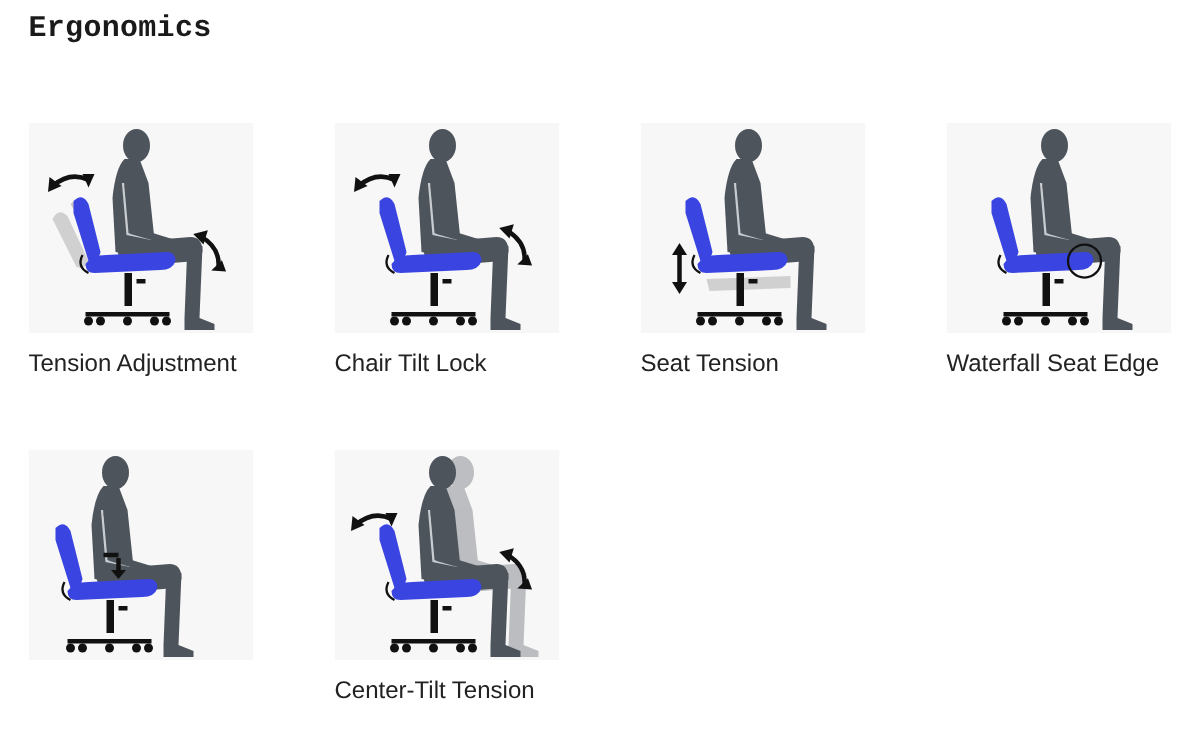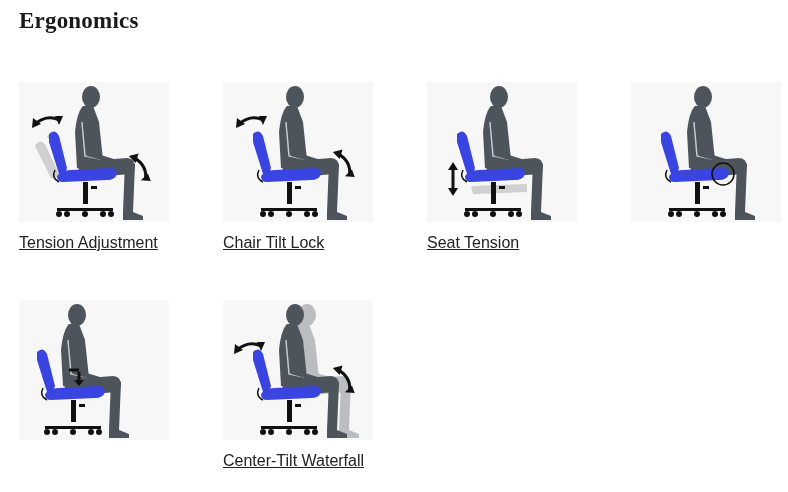--- a/index.html
+++ b/index.html
@@ -1,20 +1,20 @@
 <!DOCTYPE html>
 <html><head>
 <meta charset="utf-8">
 <style>
   html, body { margin:0; padding:0; background:#ffffff; }
   body { width:788px; height:492px; position:relative; overflow:hidden; font-family:"Liberation Sans", sans-serif; color:#222; }
-  .title { position:absolute; left:19px; top:8px; font-size:23px; font-weight:bold; color:#1a1a1a; letter-spacing:0.2px; font-family:Liberation Serif, serif; }
+  .title { position:absolute; left:19px; top:8px; font-size:20px; font-weight:bold; color:#1a1a1a; letter-spacing:0.2px; font-family:Liberation Mono, monospace; }
   .feature { position:absolute; width:200px; height:200px; }
   .feature .art { position:absolute; left:0; top:0; width:150px; height:140px; }
-  .feature .label { position:absolute; left:0; top:152px; font-size:16px; color:#222; white-space:nowrap;text-decoration:underline; }
+  .feature .label { position:absolute; left:0; top:152px; font-size:16px; color:#222; white-space:nowrap; }
   svg { display:block; }
 </style>
 </head>
 <body>
 
 <div class="title">Ergonomics</div>
 
 <svg width="0" height="0" style="position:absolute">
   <defs>
     <g id="person">
@@ -101,20 +101,21 @@
 
 <div class="feature" style="left:631px; top:82px;">
   <div class="art">
     <svg width="150" height="140" viewBox="0 0 150 140">
       <rect width="150" height="140" fill="#f7f7f7"></rect>
       <use href="#person"></use>
       <use href="#chair" transform="translate(-8,0)"></use>
       <circle cx="92" cy="92" r="11" fill="none" stroke="#111" stroke-width="1.5"></circle>
     </svg>
   </div>
+  <div class="label">Waterfall Seat Edge</div>
 </div>
 
 <div class="feature" style="left:19px; top:300px;">
   <div class="art">
     <svg width="150" height="140" viewBox="0 0 150 140">
       <rect width="150" height="140" fill="#f7f7f7"></rect>
       <use href="#person" transform="translate(-14,0)"></use>
       <use href="#chair" transform="translate(-20,0)"></use>
       <line x1="60" y1="72" x2="60" y2="82" stroke="#111" stroke-width="3"></line>
       <polygon points="55,80 65,80 60,86" fill="#111"></polygon>
@@ -129,14 +130,14 @@
       <rect width="150" height="140" fill="#f7f7f7"></rect>
       <g opacity="0.35">
           <use href="#person" transform="translate(12,0)"></use>
         </g>
       <use href="#person"></use>
       <use href="#chair" transform="translate(-8,0)"></use>
       <use href="#arrow-curve" transform="translate(14,40)"></use>
       <use href="#arrow-curve" transform="translate(124,66) rotate(70)"></use>
     </svg>
   </div>
-  <div class="label">Center-Tilt Waterfall</div>
+  <div class="label">Center-Tilt Tension</div>
 </div>
 
 </body></html>

